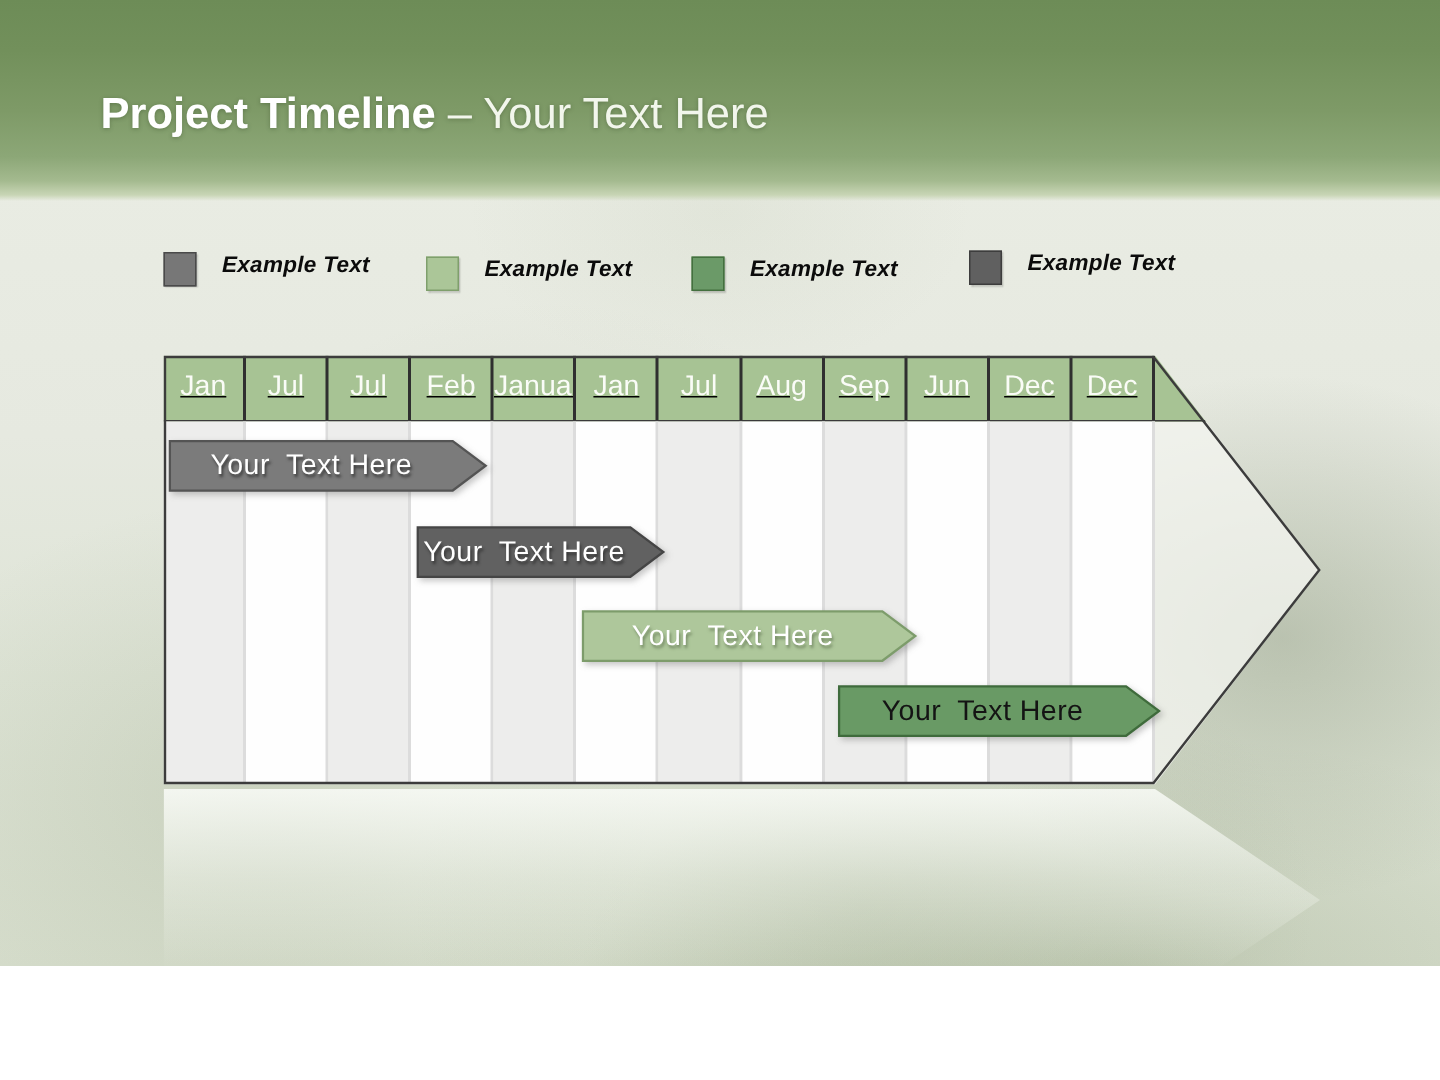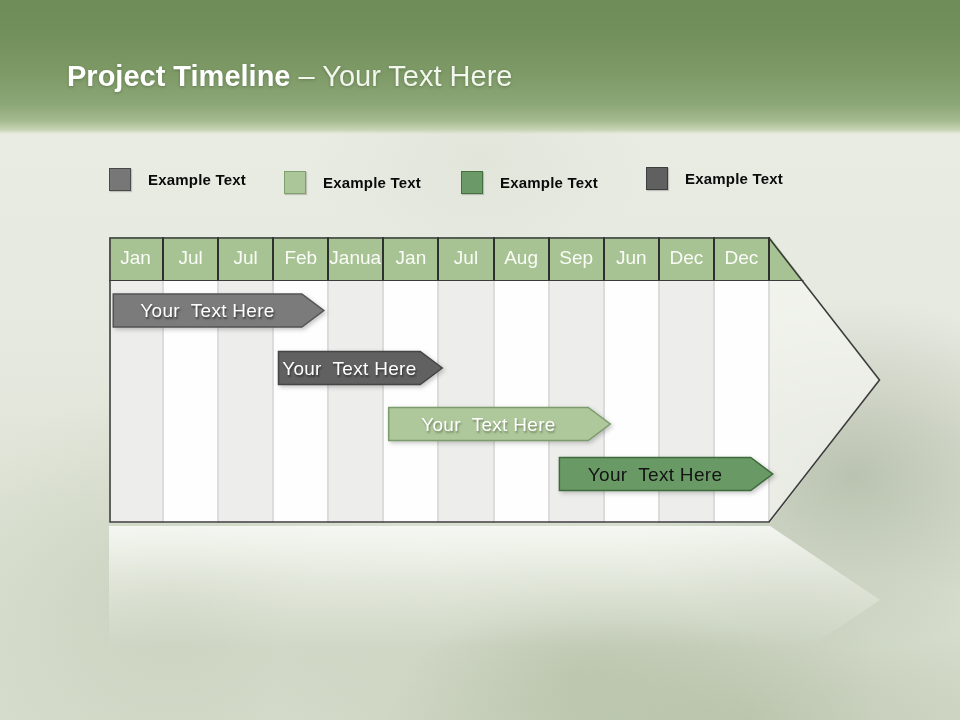--- a/index.html
+++ b/index.html
@@ -1,16 +1,16 @@
 <!DOCTYPE html>
 <html><head>
 <meta charset="utf-8">
 <style>
   html,body{margin:0;padding:0;}
-  .slide{position:relative;width:960px;height:720px;overflow:hidden;
+  .slide{position:relative;width:960px;height:644px;overflow:hidden;
     font-family:"Liberation Sans","DejaVu Sans",sans-serif;background:#ec4899;}
 
   
   .bg{position:absolute;inset:0;
     background:
       radial-gradient(330px 250px at 89% 66%, rgba(100,114,84,0.30), rgba(100,114,84,0) 70%),
       radial-gradient(430px 300px at 60% 94%, rgba(128,146,106,0.22), rgba(128,146,106,0) 70%),
       radial-gradient(380px 280px at 18% 82%, rgba(136,150,116,0.20), rgba(136,150,116,0) 70%),
       radial-gradient(300px 220px at 38% 55%, rgba(150,162,132,0.12), rgba(150,162,132,0) 70%),
       radial-gradient(240px 160px at 50% 22%, rgba(160,172,140,0.10), rgba(160,172,140,0) 70%),
@@ -19,21 +19,21 @@
 
   
   .banner{position:absolute;top:0;left:0;right:0;height:134px;
     background:linear-gradient(180deg,#6d8c57 0%,#72905b 25%,#7e9a67 55%,#8ca777 78%,#a4ba8f 90%,#c8d5b5 97%,rgba(222,229,211,0) 100%);}
   .title{position:absolute;left:67px;top:60px;font-size:29px;line-height:1.15;
     text-shadow:0 1px 3px rgba(40,60,30,0.35);white-space:pre;}
   .title .t-bold{font-weight:bold;color:#ffffff;}
   .title .t-light{font-weight:normal;color:#f2f6ec;}
 
   
-  .legend-item{position:absolute;display:flex;align-items:center;}
+  .legend-item{position:absolute;display:flex;font-style:italic;}
   .swatch{width:20px;height:21px;border:1px solid #444;box-shadow:1px 1px 1px rgba(0,0,0,0.18);flex:none;}
   .legend-label{font-weight:bold;font-size:15px;color:#0b0b0b;margin-left:17px;letter-spacing:0.2px;}
 
   
   .tl-wrap{position:absolute;left:109px;top:237px;width:774px;height:286px;}
   .tl-clip{position:absolute;left:0;top:0;width:772px;height:286px;
     clip-path:polygon(0 0,661px 0,771px 143px,661px 286px,0 286px);
     background:rgba(243,245,240,0.78);}
   .tl-header{position:absolute;left:0;top:0;width:772px;height:44px;background:#a7c394;
     border-bottom:1.5px solid #3a3a3a;display:flex;box-sizing:border-box;}
@@ -79,21 +79,21 @@
         <span class="legend-label">Example Text</span>
       </div>
       <div class="legend-item" style="left: 646px; top: 167px;">
         <span class="swatch" style="background: rgb(96, 96, 96); border-color: rgb(61, 61, 61);"></span>
         <span class="legend-label">Example Text</span>
       </div>
     </div>
 
   <div class="tl-wrap">
     <div class="tl-clip">
-      <div class="tl-header" id="tl-header" style="background: rgb(167, 195, 148);">
+      <div class="tl-header" id="tl-header" style="background: rgb(167, 195, 148); text-decoration: underline;">
           <div class="tl-month">Jan</div>
           <div class="tl-month">Jul</div>
           <div class="tl-month">Jul</div>
           <div class="tl-month">Feb</div>
           <div class="tl-month">January</div>
           <div class="tl-month">Jan</div>
           <div class="tl-month">Jul</div>
           <div class="tl-month">Aug</div>
           <div class="tl-month">Sep</div>
           <div class="tl-month">Jun</div>

